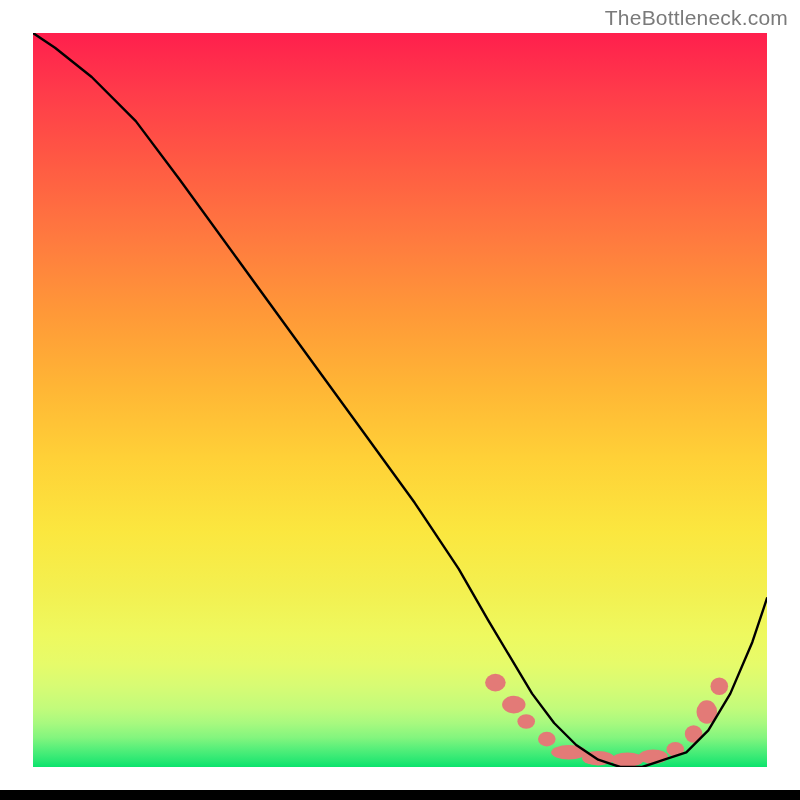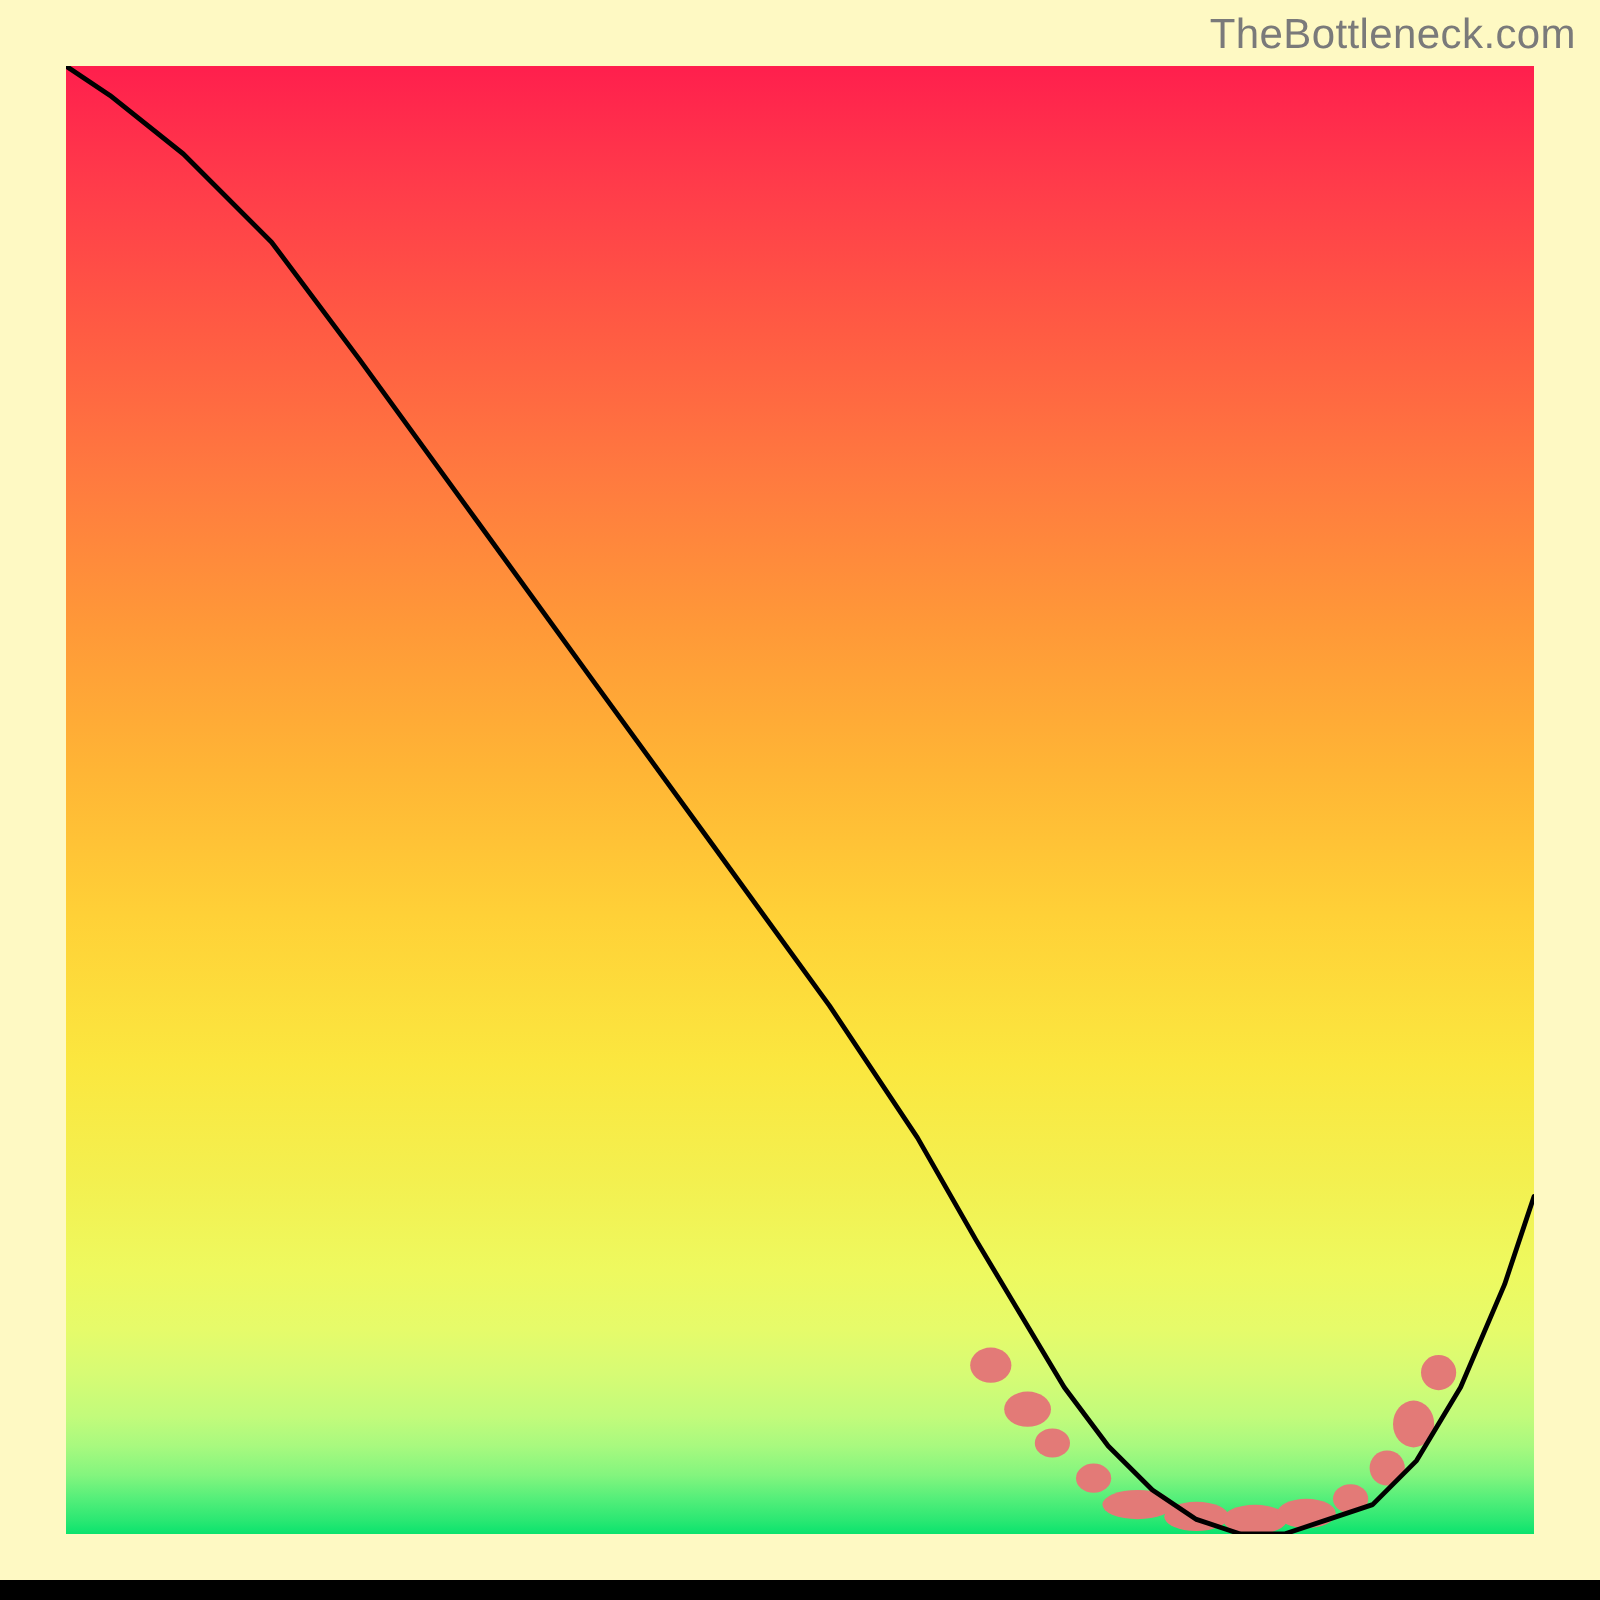--- a/index.html
+++ b/index.html
@@ -8,21 +8,21 @@
     width: 800px;
     height: 800px;
     background: #000;
     overflow: hidden;
     font-family: Arial, Helvetica, sans-serif;
   }
   .frame {
     position: relative;
     width: 800px;
     height: 790px;
-    background: #fef9c3;
+    background: #ffffff;
   }
   .plot-area {
     position: absolute;
     left: 33px;
     top: 33px;
     width: 734px;
     height: 734px;
     background: linear-gradient(
       to bottom,
       #ff1f4d 0%,

